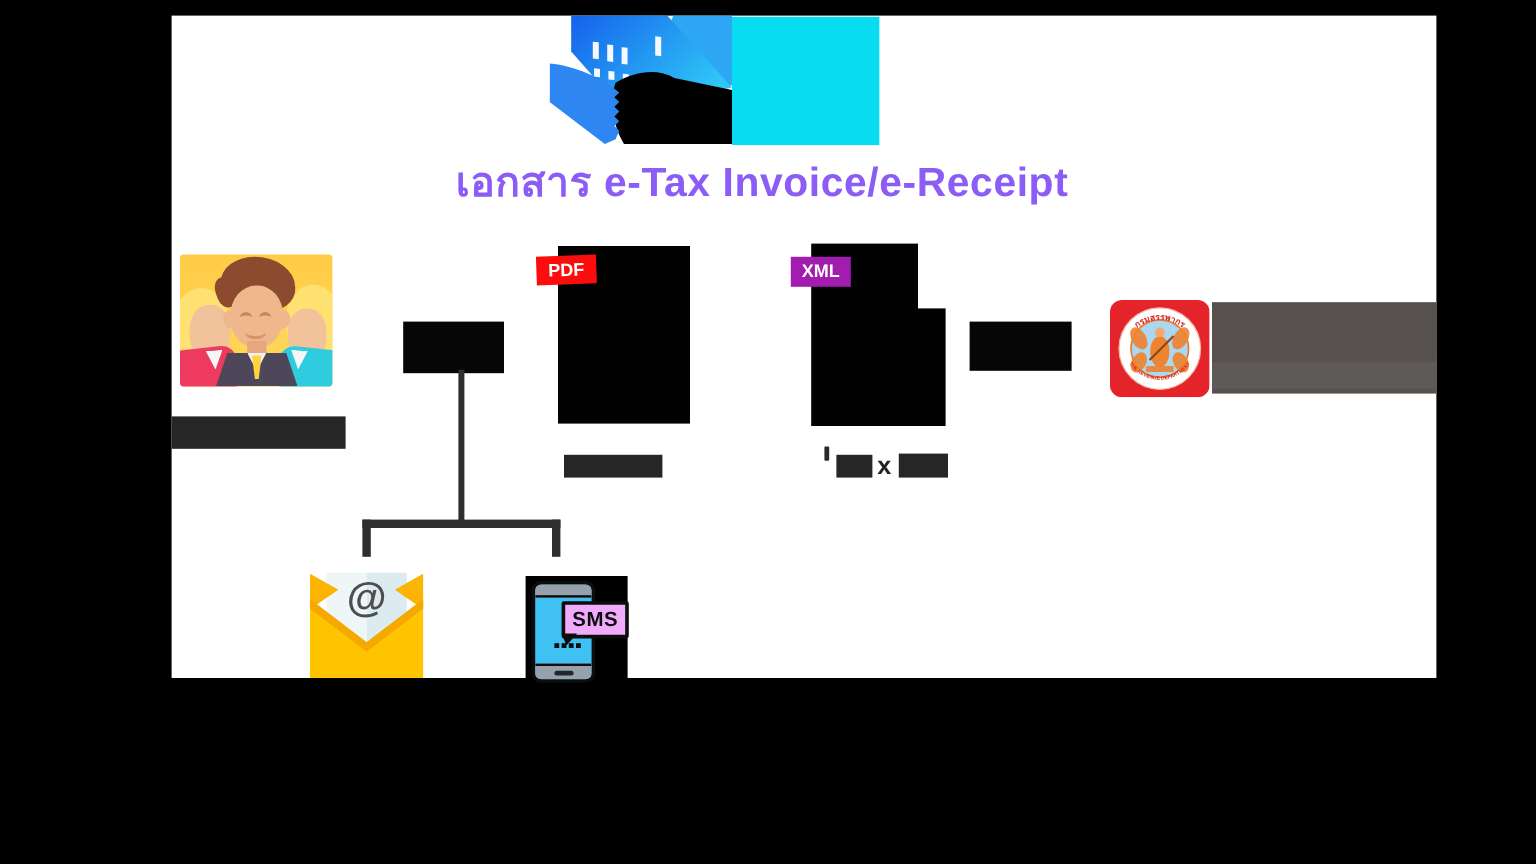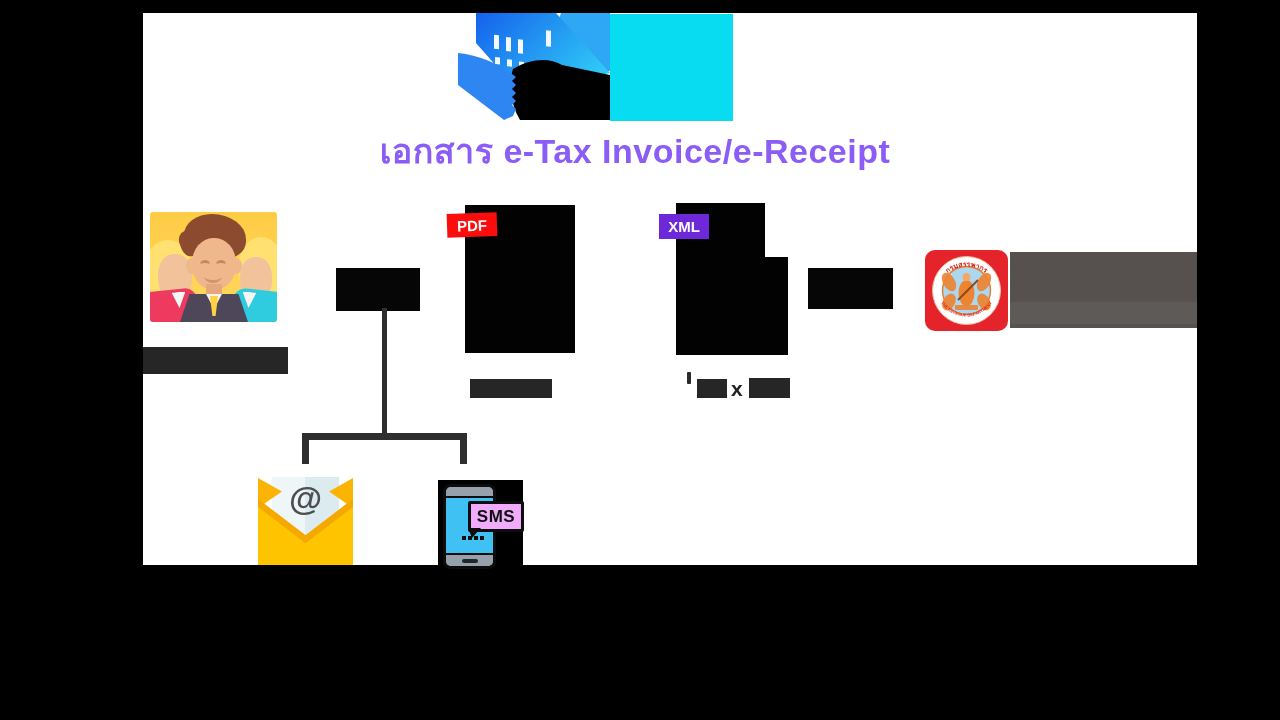--- a/index.html
+++ b/index.html
@@ -15,21 +15,21 @@
     font-size:34px;font-weight:600;color:#8b5cf6;letter-spacing:.5px;}
   
   .bar{background:#262626;}
   .blackbox{background:#060606;}
   .line{background:#2e2e2e;}
   
   .doc{background:#020202;}
   .badge{color:#fff;font-weight:bold;font-size:15px;display:flex;
     align-items:center;justify-content:center;}
   .badge.pdf{background:#fa0d0c;transform:rotate(-2deg);}
-  .badge.xml{background:#6d28d9;}
+  .badge.xml{background:#a21caf;}
   
   .xml-label-x{font-size:21px;font-weight:bold;color:#222;line-height:1;}
   .tickmark{width:4px;height:12px;background:#2a2a2a;border-radius:1px;}
   
   .graybox{background:#575250;}
   .graybox .l1{position:absolute;left:0;top:0;width:100%;height:46px;background:#56514f;}
   .graybox .l2{position:absolute;left:0;top:50px;width:100%;height:22px;background:#5e5a58;}
   
   .people{left:150px;top:212px;width:127px;height:110px;overflow:hidden;
     background:linear-gradient(180deg,#FFCB45,#FFD95F);border-radius:3px;}

